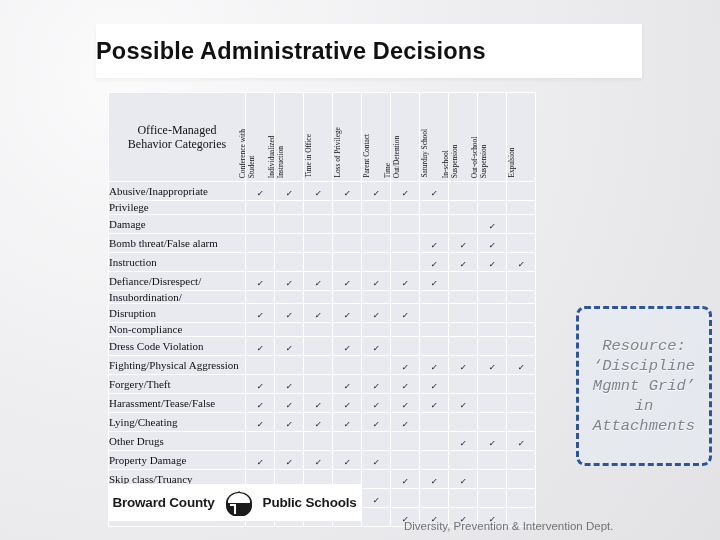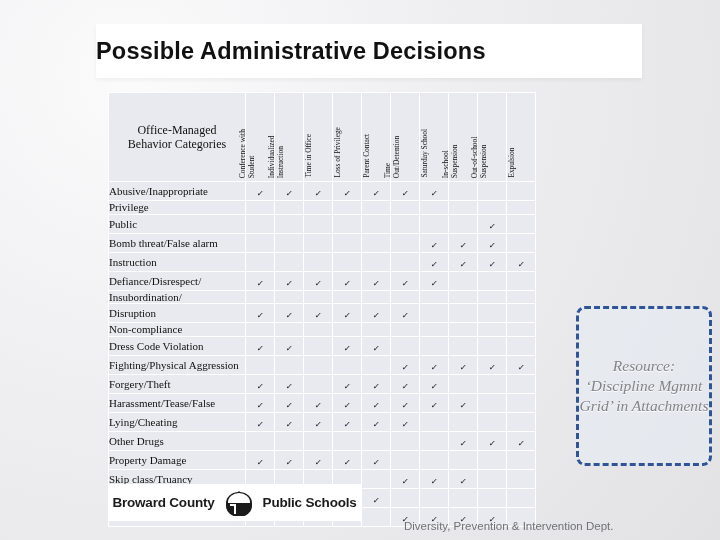--- a/index.html
+++ b/index.html
@@ -75,21 +75,21 @@
   
   #callout{
     position:absolute;left:576px;top:306px;width:136px;height:160px;
     border:3px dashed #2f5597;
     border-radius:9px;
     background:rgba(230,235,243,.55);
     display:flex;align-items:center;justify-content:center;
     box-sizing:border-box;
   }
   #callout-text{
-    font-family:Liberation Serif, serif;
+    font-family:Liberation Mono, monospace;
     font-size:15.5px;line-height:20px;color:#808387;
     text-align:center;font-style:italic;
     text-shadow:0 1px 0 #ffffff;
   }
   
   #logo-bar{
     position:absolute;left:108px;top:484px;width:253px;height:37px;
     background:#ffffff;
     display:flex;align-items:center;justify-content:center;gap:9px;
   }
@@ -200,21 +200,21 @@
           <td class="c"></td>
           <td class="c"></td>
           <td class="c"></td>
           <td class="c"></td>
           <td class="c"></td>
           <td class="c"></td>
           <td class="c"></td>
           <td class="c"></td>
         </tr>
         <tr>
-          <td class="rl">Public</td>
+          <td class="rl">Damage</td>
           <td class="c"></td>
           <td class="c"></td>
           <td class="c"></td>
           <td class="c"></td>
           <td class="c"></td>
           <td class="c"></td>
           <td class="c"></td>
           <td class="c"></td>
           <td class="c"><span class="chk">✓</span></td>
           <td class="c"></td>

